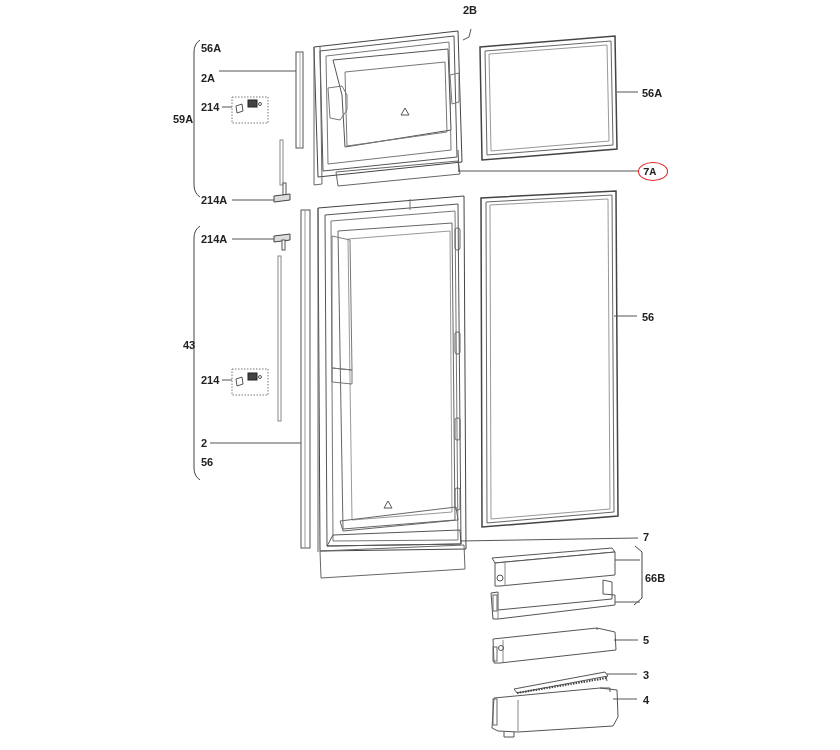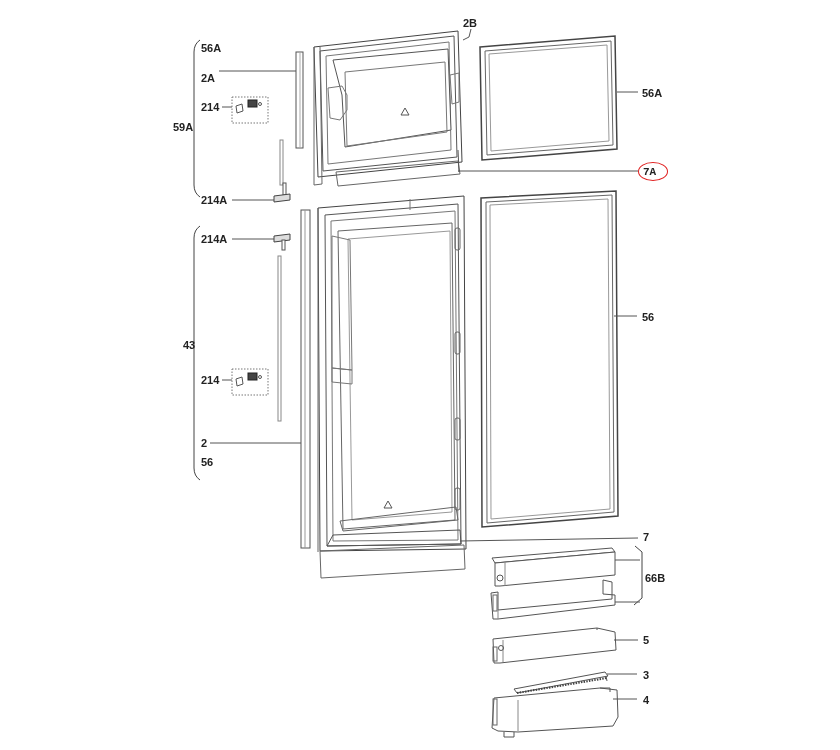--- a/index.html
+++ b/index.html
@@ -180,23 +180,23 @@
       <path d="M600 688 L610 688 L610 692" stroke="#555"></path>
       <path d="M504 732 L504 737 L514 737 L514 732" stroke="#555"></path>
     </g>
     <line x1="613" y1="699" x2="637" y2="699"></line>
   </g>
 </svg>
 
 <span class="lbl" style="left:201px;top:42px;">56A</span>
 <span class="lbl" style="left:201px;top:72px;">2A</span>
 <span class="lbl" style="left:201px;top:101px;">214</span>
-<span class="lbl" style="left:173px;top:113px;margin-top:8px;">59A</span>
+<span class="lbl" style="left:173px;top:113px;">59A</span>
 <span class="lbl" style="left:201px;top:194px;">214A</span>
-<span class="lbl" style="left:463px;top:17px;">2B</span>
+<span class="lbl" style="left:463px;top:4px;">2B</span>
 <span class="lbl" style="left:642px;top:87px;">56A</span>
 <span class="circled" style="left:638px;top:162px;"></span>
 <span class="lbl" style="left:643px;top:166px;font-family:Liberation Mono, monospace;">7A</span>
 <span class="lbl" style="left:201px;top:233px;">214A</span>
 <span class="lbl" style="left:183px;top:339px;">43</span>
 <span class="lbl" style="left:201px;top:374px;">214</span>
 <span class="lbl" style="left:201px;top:437px;">2</span>
 <span class="lbl" style="left:201px;top:456px;">56</span>
 <span class="lbl" style="left:642px;top:311px;">56</span>
 <span class="lbl" style="left:643px;top:531px;">7</span>

